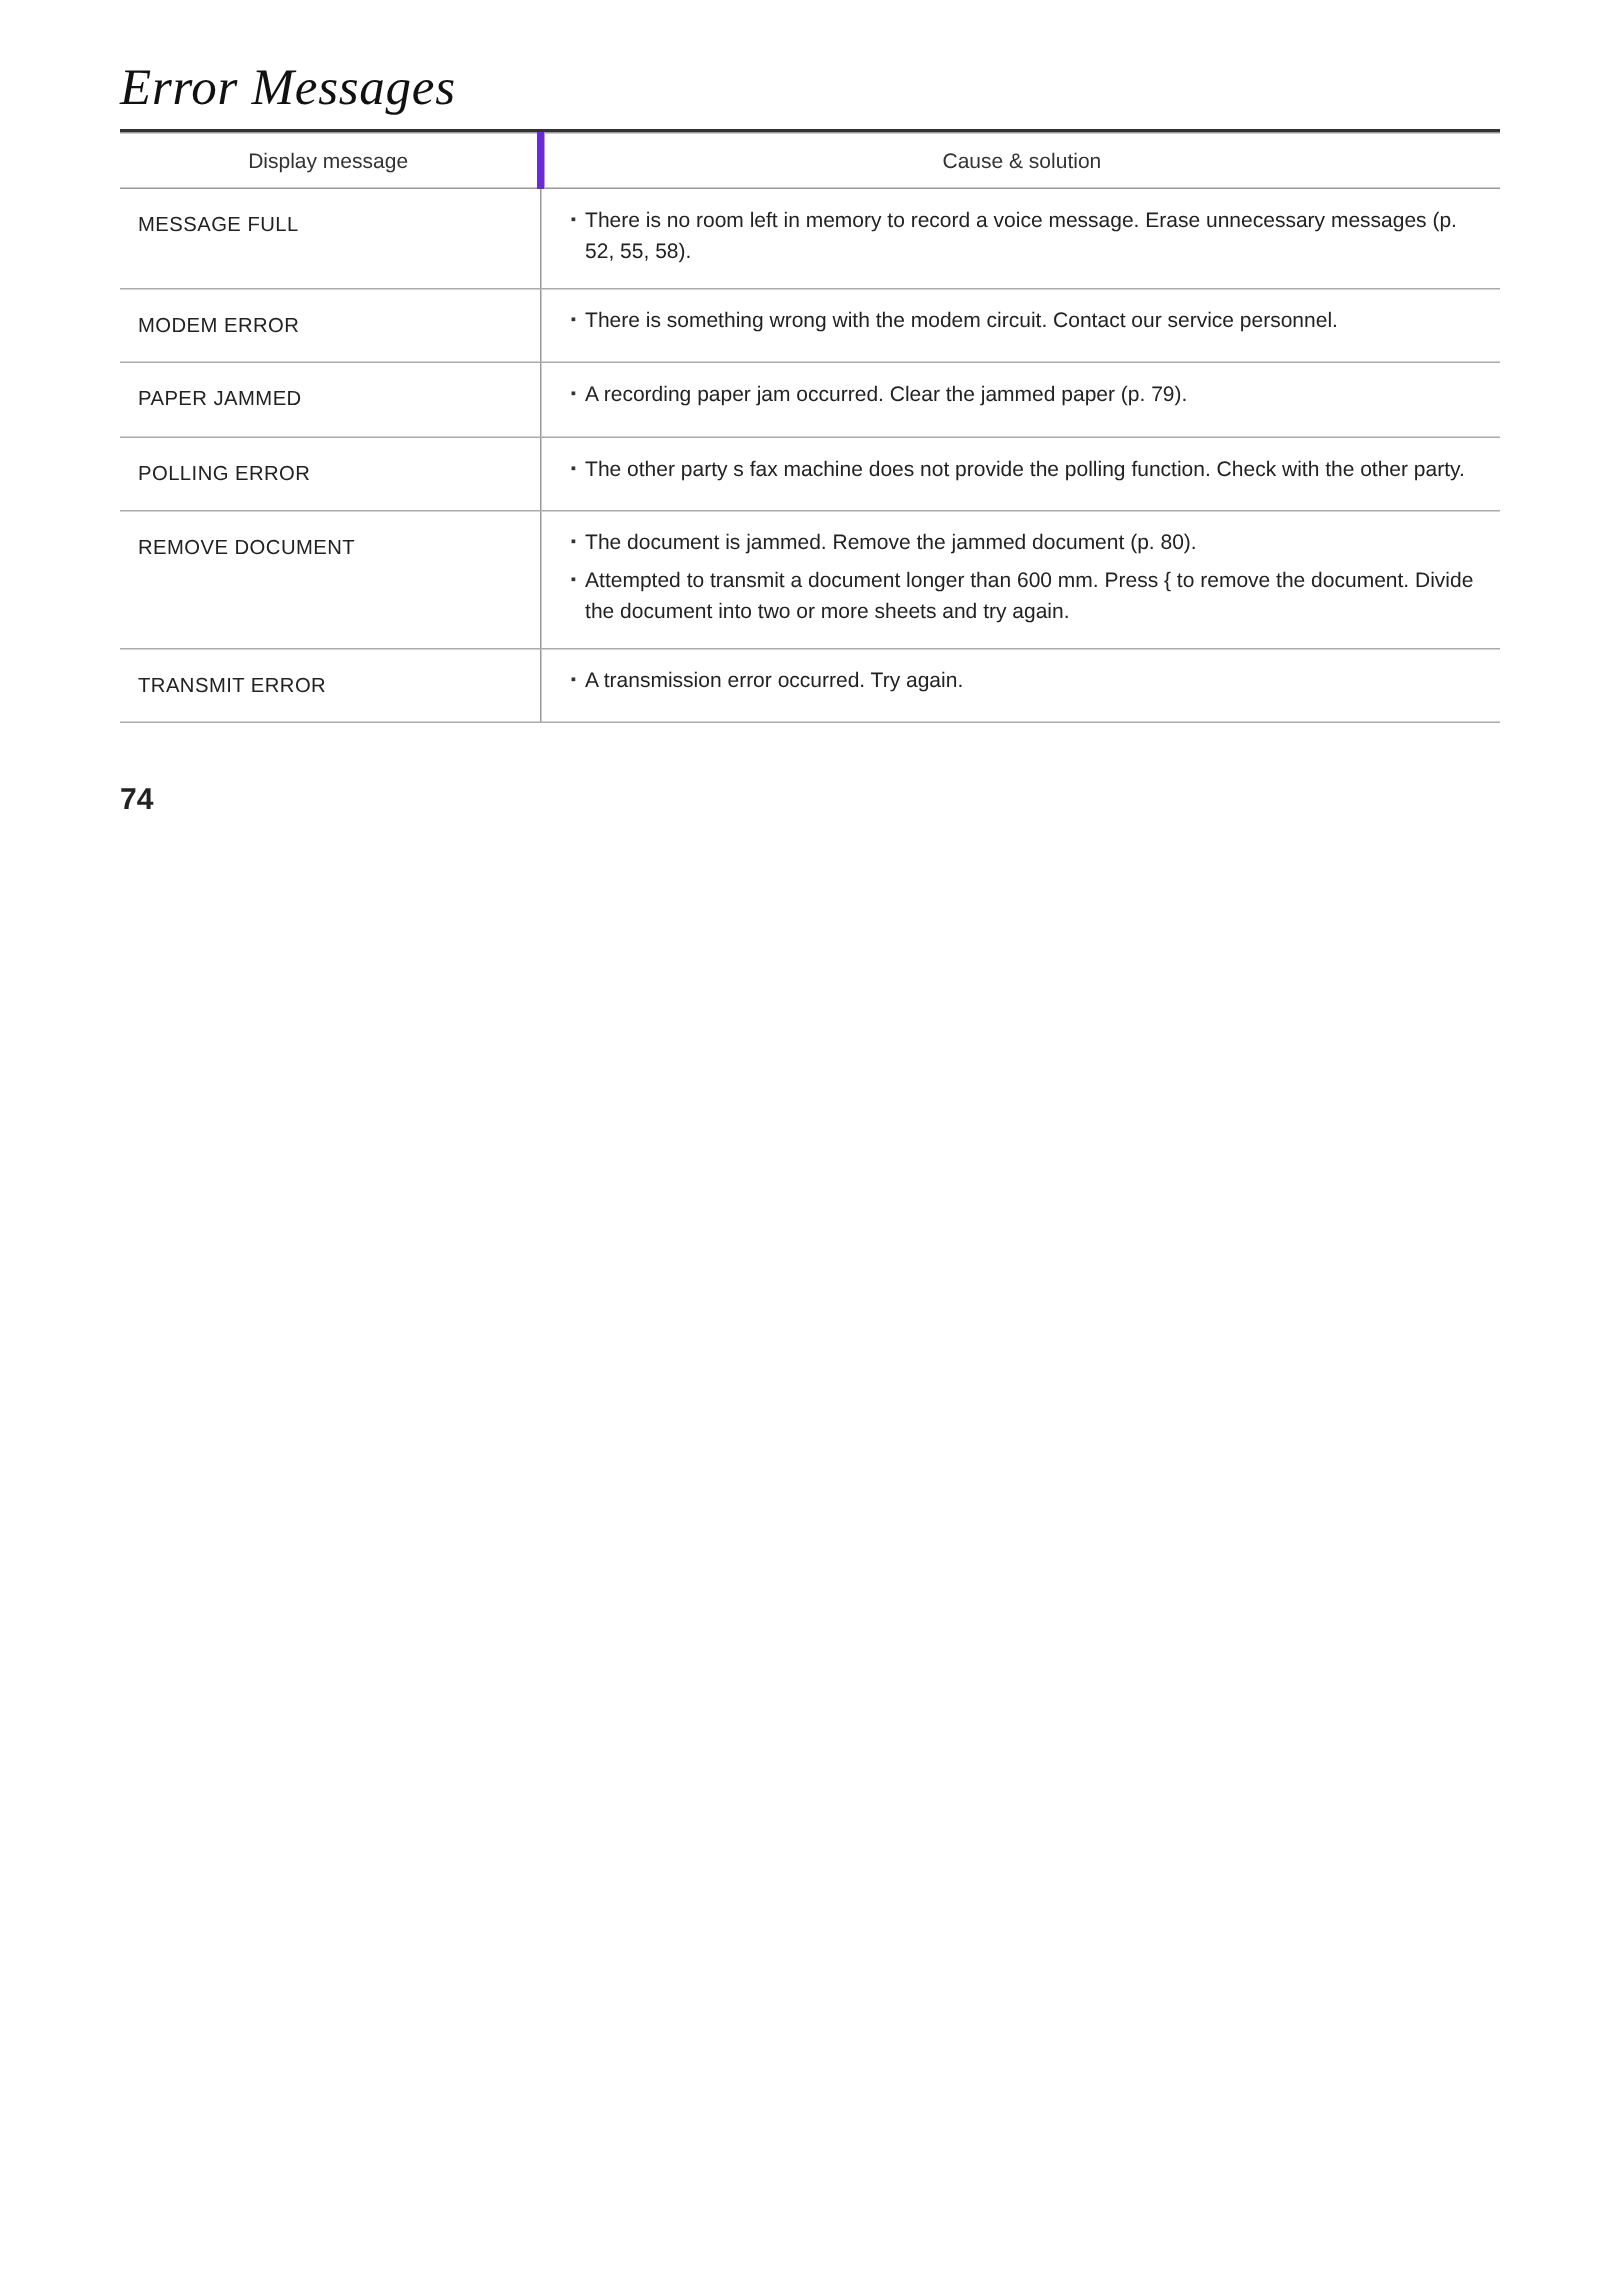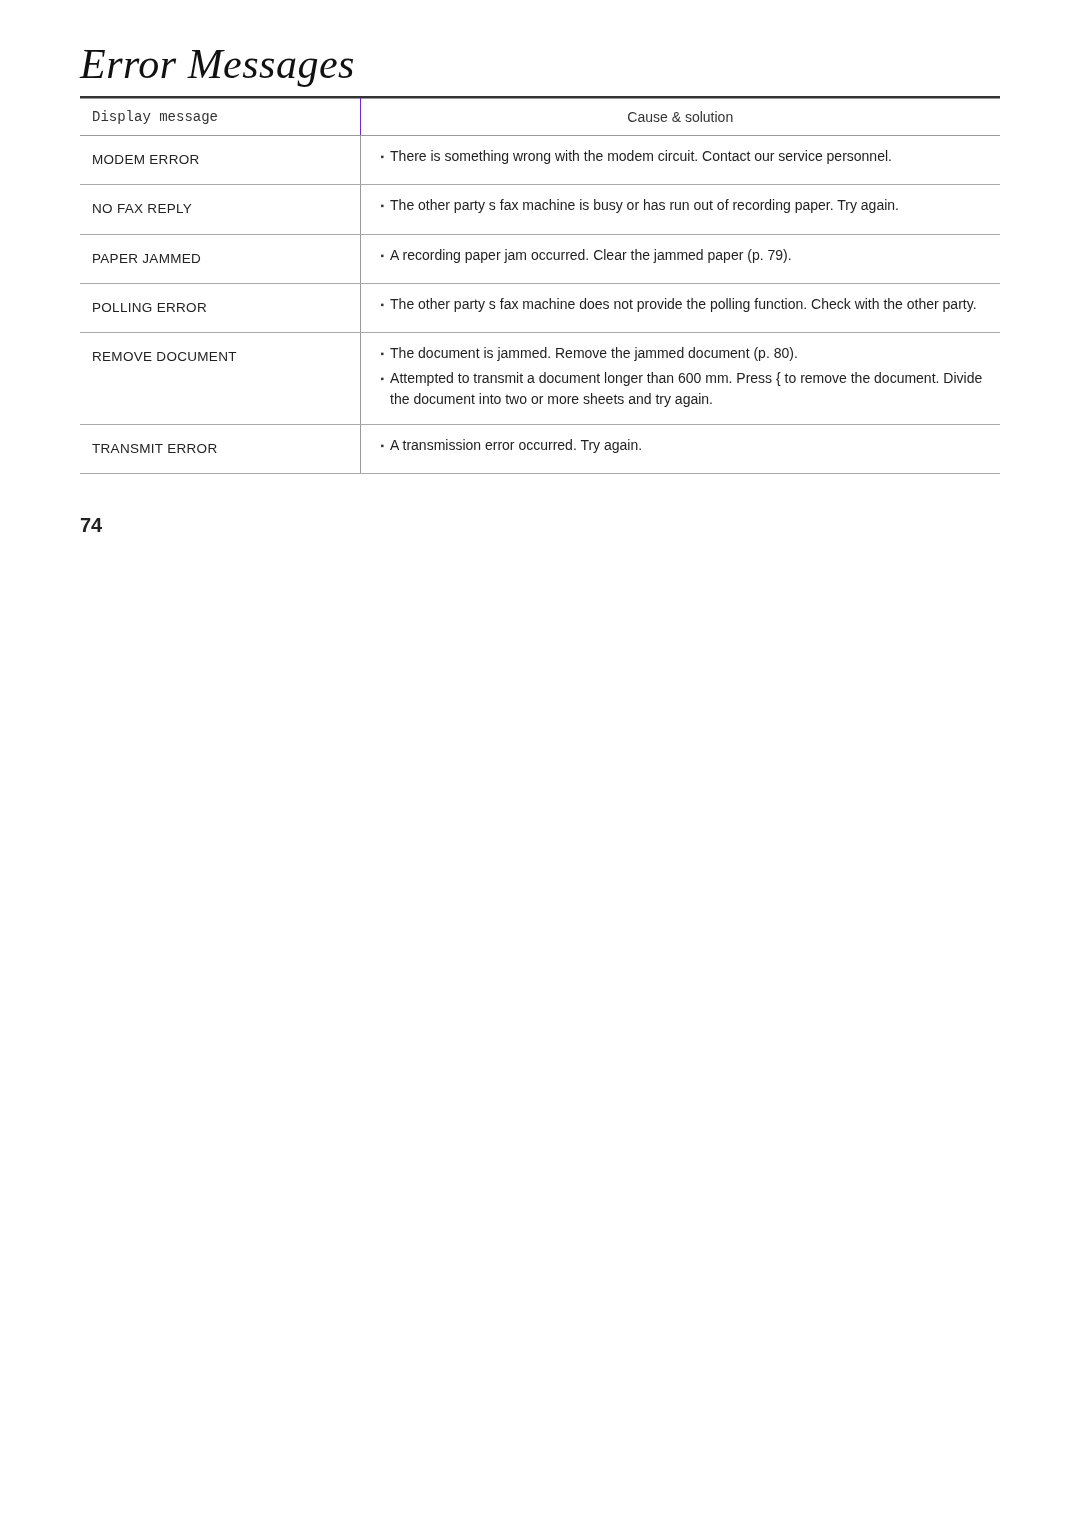--- a/index.html
+++ b/index.html
@@ -14,21 +14,21 @@
       font-size: 14px;
       color: #222222;
       width: 1080px;
       min-height: 1526px;
       padding: 40px 80px 60px 80px;
     }
 
     .page-title {
       font-family: Georgia, 'Times New Roman', serif;
       font-style: italic;
-      font-size: 42px;
+      font-size: 34px;
       font-weight: normal;
       color: #111111;
       margin-bottom: 8px;
       letter-spacing: 0.5px;
     }
 
     .title-divider {
       border: none;
       border-top: 2px solid #333333;
       margin-bottom: 0;
@@ -43,24 +43,23 @@
     .error-table thead tr th {
       font-weight: normal;
       font-size: 14px;
       color: #333333;
       padding: 10px 12px;
       border-top: 1px solid #999999;
       border-bottom: 1px solid #999999;
     }
 
     .error-table thead tr th.col-display {
-      text-align: left;
+      text-align: center;
       width: 280px;
-      border-right: 1px solid #6d28d9;
-      font-family: Liberation Mono, monospace;
+      border-right: 5px solid #6d28d9;
     }
 
     .error-table thead tr th.col-cause {
       text-align: center;
     }
 
     .error-table tbody tr td {
       padding: 10px 12px;
       vertical-align: top;
       border-bottom: 1px solid #aaaaaa;
@@ -114,35 +113,35 @@
 <hr class="title-divider">
 
 <table class="error-table">
   <thead>
     <tr>
       <th class="col-display">Display message</th>
       <th class="col-cause">Cause &amp; solution</th>
     </tr>
   </thead>
   <tbody id="table-body">
+  <tr>
+        <td class="col-display">MESSAGE FULL</td>
+        <td class="col-cause">
+          <div class="cause-item">
+            <span class="cause-bullet">▪</span>
+            <span class="cause-text">There is no room left in memory to record a voice message. Erase unnecessary messages (p. 52, 55, 58).</span>
+          </div>
+        </td>
+      </tr>
       <tr>
         <td class="col-display">MODEM ERROR</td>
         <td class="col-cause">
           <div class="cause-item">
             <span class="cause-bullet">▪</span>
             <span class="cause-text">There is something wrong with the modem circuit. Contact our service personnel.</span>
-          </div>
-        </td>
-      </tr>
-      <tr>
-        <td class="col-display">NO FAX REPLY</td>
-        <td class="col-cause">
-          <div class="cause-item">
-            <span class="cause-bullet">▪</span>
-            <span class="cause-text">The other party s fax machine is busy or has run out of recording paper. Try again.</span>
           </div>
         </td>
       </tr>
       <tr>
         <td class="col-display">PAPER JAMMED</td>
         <td class="col-cause">
           <div class="cause-item">
             <span class="cause-bullet">▪</span>
             <span class="cause-text">A recording paper jam occurred. Clear the jammed paper (p. 79).</span>
           </div>

